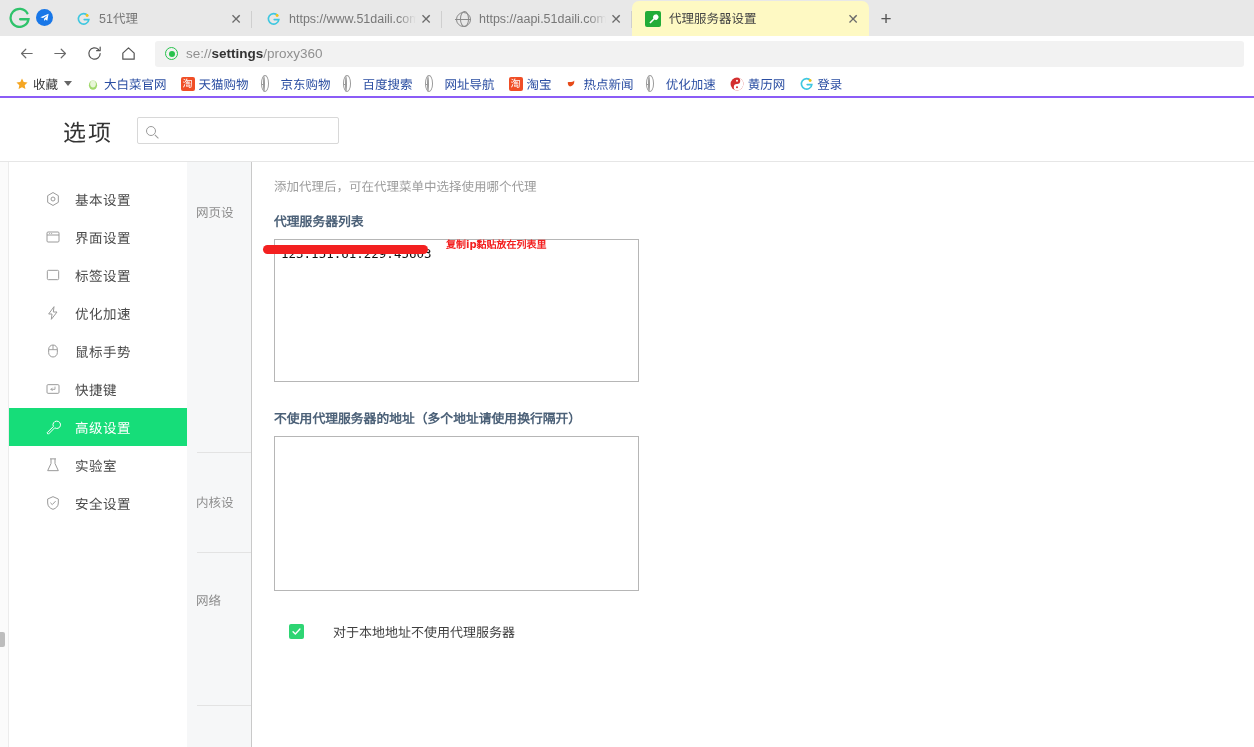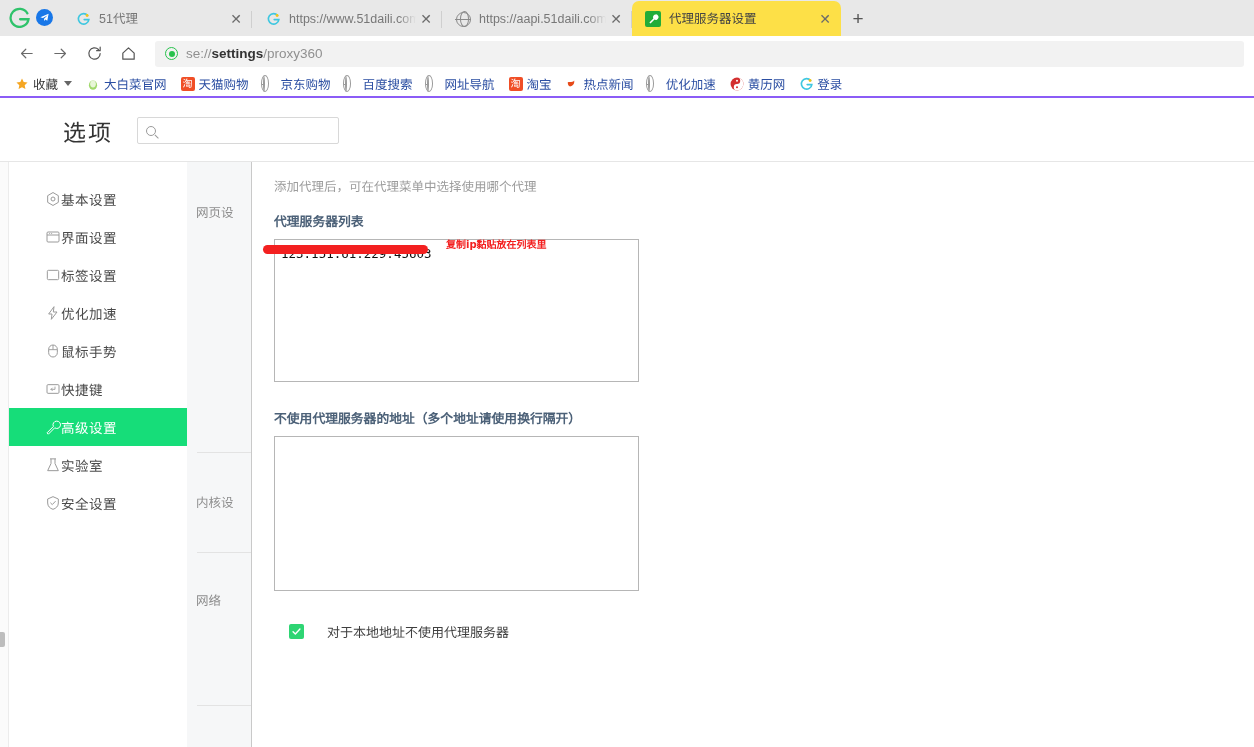--- a/index.html
+++ b/index.html
@@ -36,21 +36,21 @@
     height: 34px; display: flex; align-items: center;
     padding: 0 6px 0 13px; position: relative;
     font-size: 12.5px; color: #777; flex: 0 0 auto;
   }
   .tab.inactive { width: 190px; }
   .tab.inactive::after {
     content: ""; position: absolute; right: 0; top: 9px;
     height: 17px; width: 1px; background: #cfcfcf;
   }
   .tab.active {
-    width: 209px; background: #fde047;
+    width: 237px; background: #fef9c3;
     border-top-left-radius: 7px; border-top-right-radius: 7px;
     color: #444; height: 35px;
   }
   .tab-favicon {
     width: 16px; height: 16px; flex: 0 0 auto; margin-right: 8px;
     display: flex; align-items: center; justify-content: center;
   }
   .tab-title {
     flex: 1 1 auto; white-space: nowrap; overflow: hidden;
     font-size: 12.5px; line-height: 16px;
@@ -187,21 +187,21 @@
   
   .sidenav {
     width: 187px; flex: 0 0 auto; background: #ffffff;
     padding-top: 18px; position: relative;
   }
   .sidenav-edge {
     position: absolute; left: 0; top: 0; bottom: 0; width: 9px;
     background: #fbfbfb; border-right: 1px solid #ececec;
   }
   .nav-item {
-    height: 38px; display: flex; align-items: center; 
+    height: 38px; display: flex; align-items: center; gap: 14px;
     padding-left: 44px; font-size: 13.5px; color: #4a4a4a;
     font-family: "DejaVu Sans", sans-serif; letter-spacing: .5px;
   }
   .nav-item.active { background: #16dd79; color: #ffffff; }
   .nav-ic {
     width: 17px; height: 17px; flex: 0 0 auto; display: flex;
     align-items: center; justify-content: center;
   }
   .nav-ic svg { display: block; }
 
@@ -242,21 +242,21 @@
     width: 365px; border: 1px solid #b6b6b6; background: #fff;
     font-family: "DejaVu Sans Mono", "Liberation Mono", monospace;
     font-size: 12.5px; color: #111; padding: 5px 6px; resize: none;
     outline: none; line-height: 17px; display: block;
   }
   .ta-list { height: 143px; }
   .ta-bypass { height: 155px; }
   .gap { height: 26px; }
 
   .cb-row {
-    display: flex; align-items: center; gap: 23px; margin-top: 31px; padding-left: 15px;
+    display: flex; align-items: center; gap: 29px; margin-top: 31px; padding-left: 15px;
   }
   .cb {
     width: 15px; height: 15px; background: #2ed573; border-radius: 2px;
     display: flex; align-items: center; justify-content: center;
     flex: 0 0 auto;
   }
   .cb svg { display: block; }
   .cb-label {
     font-size: 13px; color: #3f3f3f;
     font-family: "DejaVu Sans", sans-serif;

